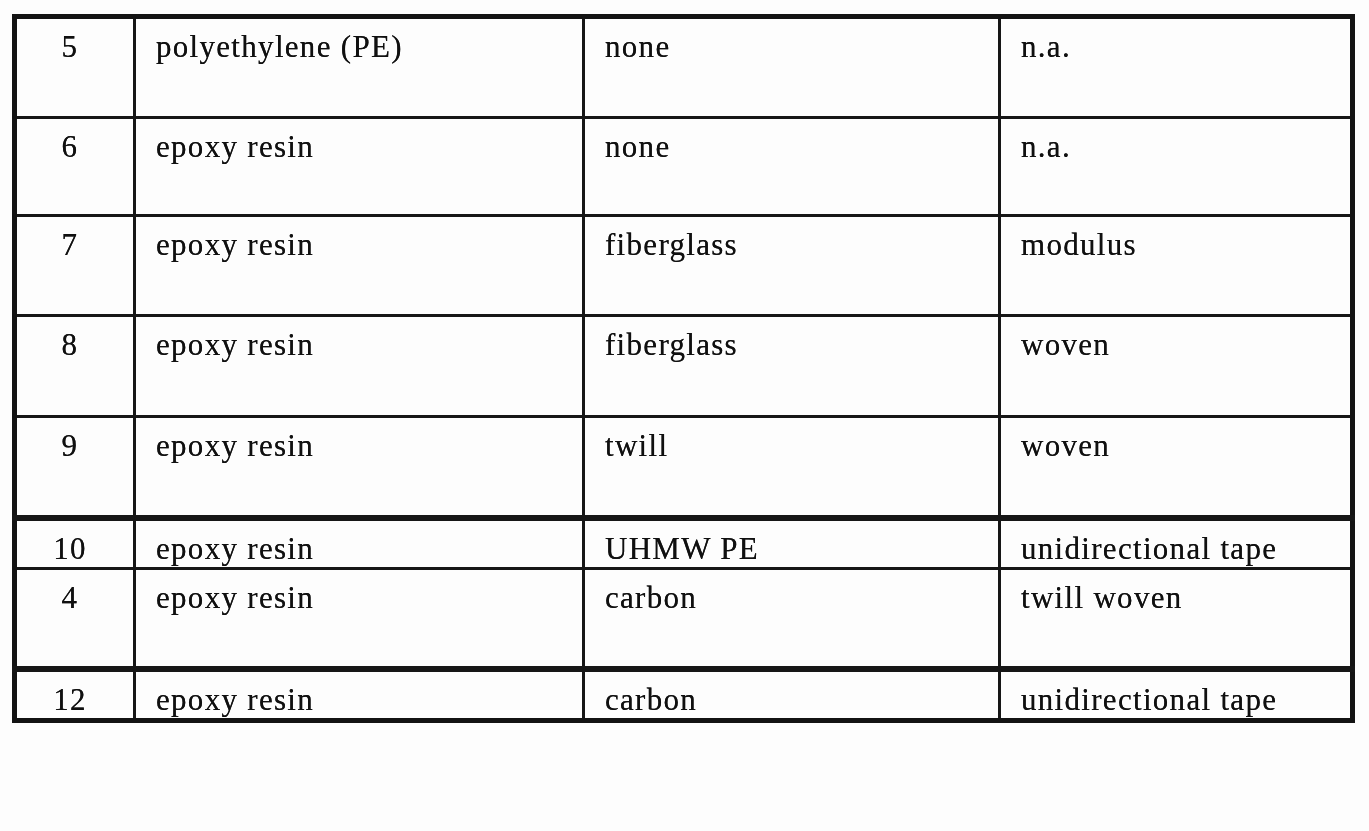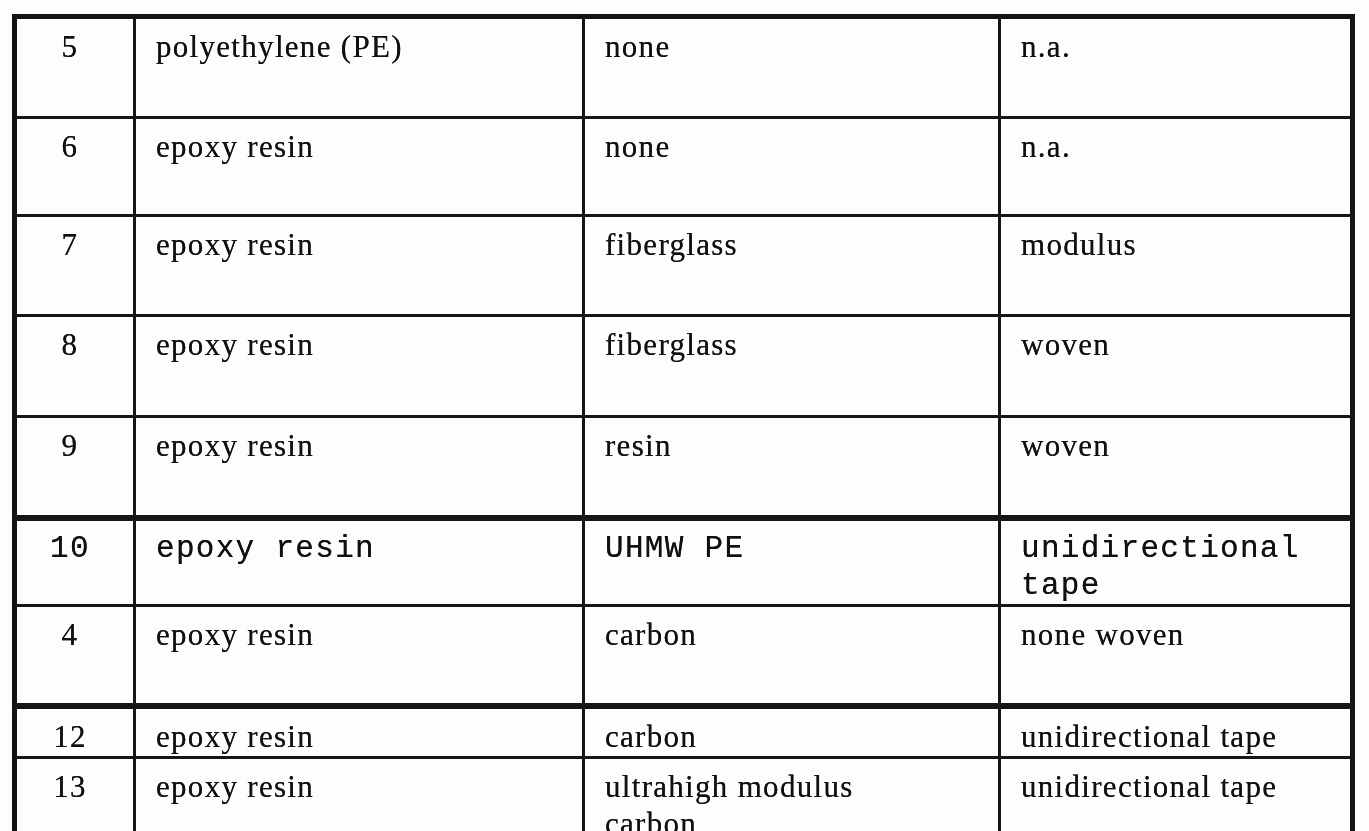--- a/index.html
+++ b/index.html
@@ -42,21 +42,21 @@
     text-shadow: 0 0 0.6px #2a2a2a;
   }
   td.num {
     text-align: center;
     padding-left: 4px;
     padding-right: 14px;
   }
   tr.h101 { height: 101px; }
   tr.h98  { height: 98px;  }
   tr.h100 { height: 100px; }
-  tr.h50  { height: 50px; font-family: Liberation Mono, monospace;  }
+  tr.h50  { height: 50px;  }
   tr.h51  { height: 51px; font-family: Liberation Serif, serif;  }
   tr.h99  { height: 99px;  }
   tr.thick-top td { border-top-width: 6px; }
 </style>
 </head>
 <body>
 
 <div class="page">
   <table class="materials">
     <colgroup>
@@ -86,43 +86,36 @@
       </tr>
       <tr class="h101">
         <td class="num">8</td>
         <td>epoxy resin</td>
         <td>fiberglass</td>
         <td>woven</td>
       </tr>
       <tr class="h101">
         <td class="num">9</td>
         <td>epoxy resin</td>
-        <td>resin</td>
+        <td>twill</td>
         <td>woven</td>
       </tr>
       <tr class="h50 thick-top">
         <td class="num">10</td>
         <td>epoxy resin</td>
         <td>UHMW PE</td>
         <td>unidirectional tape</td>
       </tr>
       <tr class="h101">
         <td class="num">4</td>
         <td>epoxy resin</td>
         <td>carbon</td>
-        <td>none woven</td>
+        <td>twill woven</td>
       </tr>
       <tr class="h51 thick-top">
         <td class="num">12</td>
         <td>epoxy resin</td>
         <td>carbon</td>
         <td>unidirectional tape</td>
       </tr>
-      <tr class="h99">
-        <td class="num">13</td>
-        <td>epoxy resin</td>
-        <td>ultrahigh modulus
-carbon</td>
-        <td>unidirectional tape</td>
-      </tr>
     </tbody>
   </table>
 </div>
 
 </body></html>

